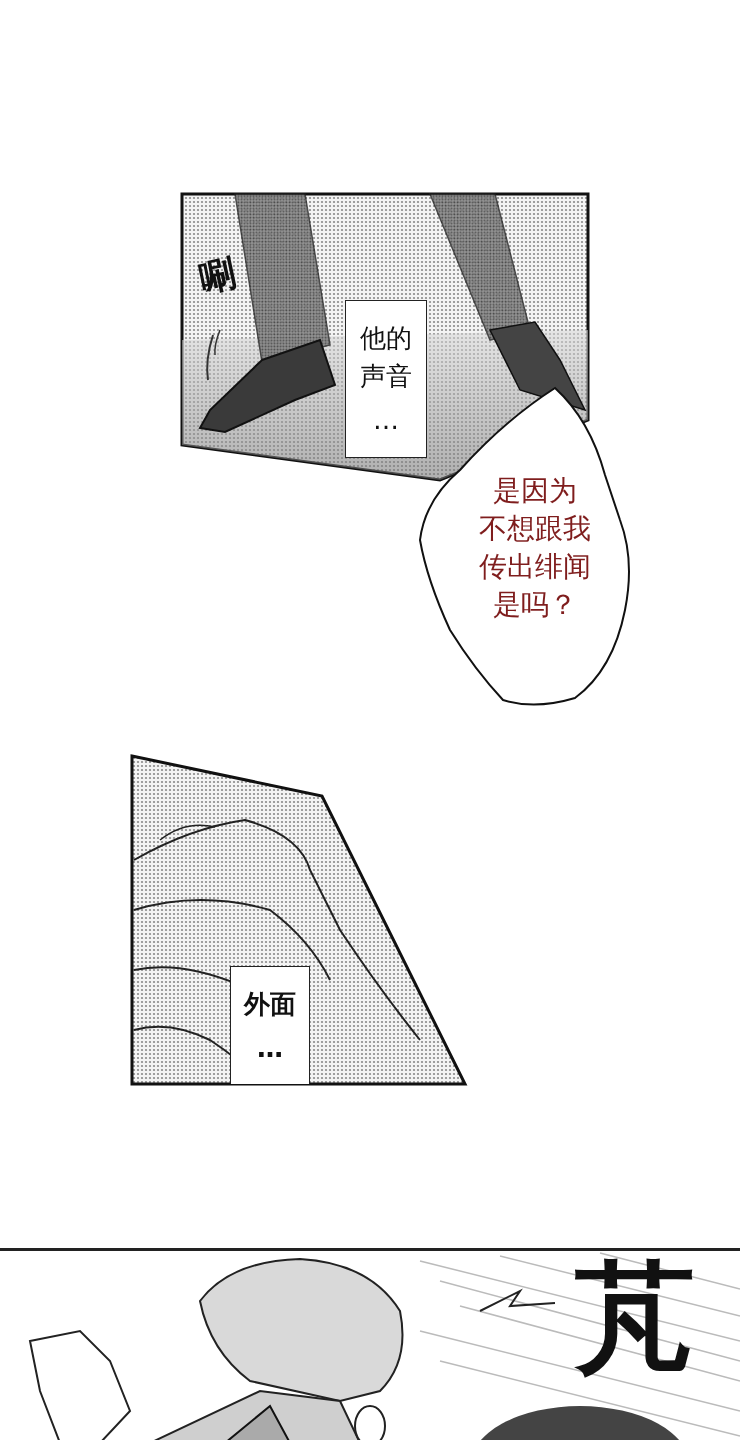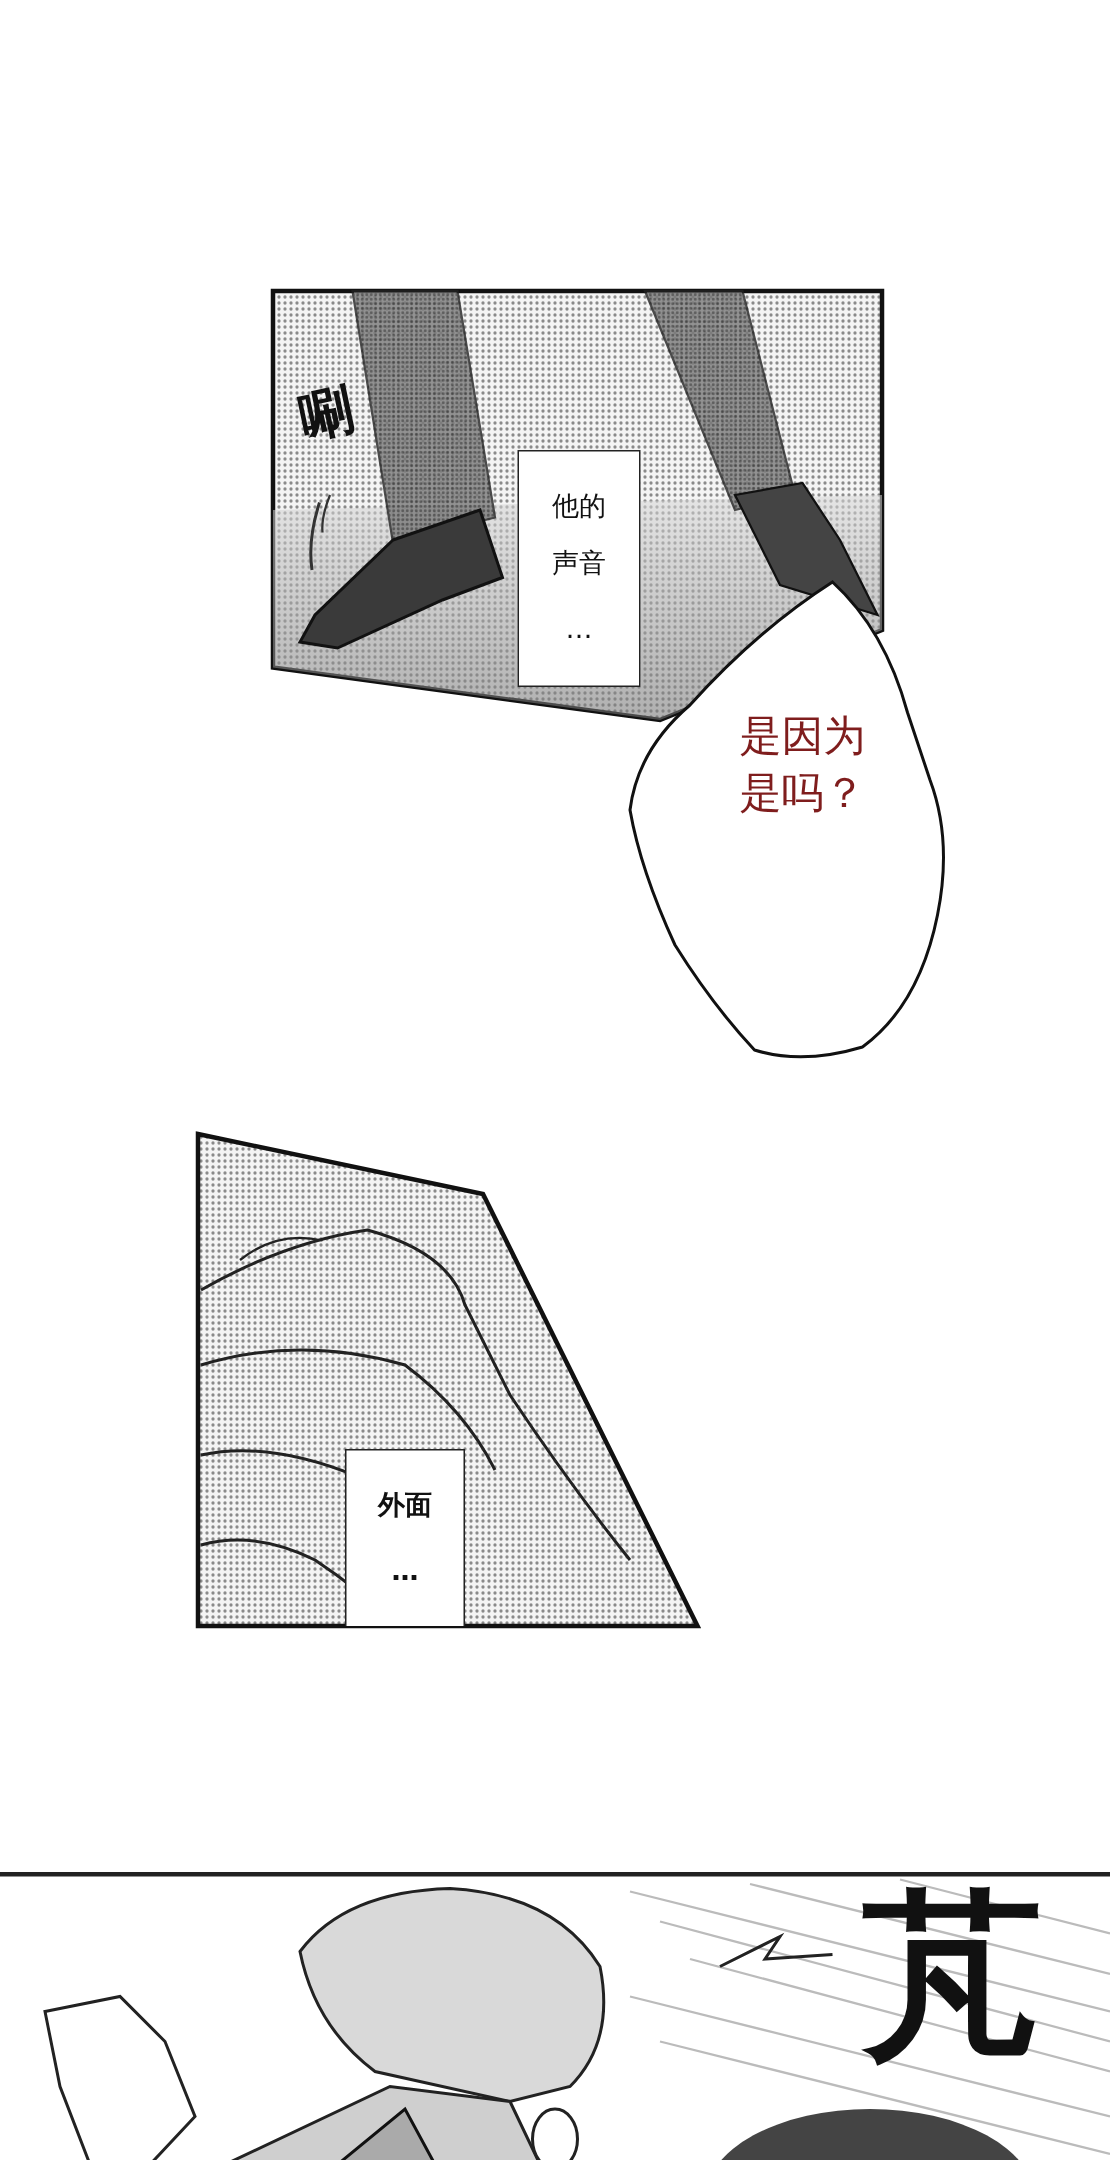--- a/index.html
+++ b/index.html
@@ -2,21 +2,21 @@
 <html><head>
 <meta charset="utf-8">
 <style>
   html, body { margin:0; padding:0; background:#ffffff; }
   body { width:740px; height:1440px; position:relative; overflow:hidden; font-family:"DejaVu Sans", sans-serif; }
   .abs { position:absolute; }
   svg { display:block; }
   .caption {
     position:absolute; background:#fff; border:1.5px solid #222;
     display:flex; flex-direction:column; align-items:center; justify-content:flex-start;
-    font-size:18px; color:#111; line-height:38px; text-align:center;
+    font-size:26px; color:#111; line-height:38px; text-align:center;
   }
   .bubble-text {
     position:absolute; font-size:28px; line-height:38px; color:#7f1d1d; text-align:center;
   }
   .sfx { position:absolute; font-weight:bold; color:#111; }
 </style>
 </head>
 <body>
 
 <div class="abs" style="left:0;top:0;width:740px;height:520px;">
@@ -55,20 +55,22 @@
     <span style="margin-top:6px;">…</span>
   </div>
 </div>
 
 <div class="abs" style="left:415px;top:380px;width:240px;height:330px;">
   <svg width="240" height="330">
     <path d="M140,8 Q175,40 190,95 L205,140 Q220,180 210,230 Q198,290 160,318 Q120,330 88,320 Q60,290 35,250 Q12,200 5,160 Q10,120 45,90 Q90,40 140,8 Z" fill="#fff" stroke="#111" stroke-width="2"></path>
   </svg>
   <div class="bubble-text" style="left:45px;top:92px;width:150px;">
     <div>是因为</div>
+    <div>不想跟我</div>
+    <div>传出绯闻</div>
     <div>是吗？</div>
   </div>
 </div>
 
 <div class="abs" style="left:0;top:740px;width:740px;height:360px;font-weight:bold;">
   <svg width="740" height="360">
     <polygon points="132,16 322,56 465,344 132,344" fill="url(#dots)" stroke="#111" stroke-width="3"></polygon>
     <path d="M134,120 Q190,88 245,80 Q300,95 310,130 L340,190 Q380,250 420,300" stroke="#222" stroke-width="2" fill="none"></path>
     <path d="M134,170 Q200,150 270,170 Q310,200 330,240" stroke="#222" stroke-width="2" fill="none"></path>
     <path d="M134,230 Q180,220 240,245 Q270,265 300,300" stroke="#222" stroke-width="2" fill="none"></path>

